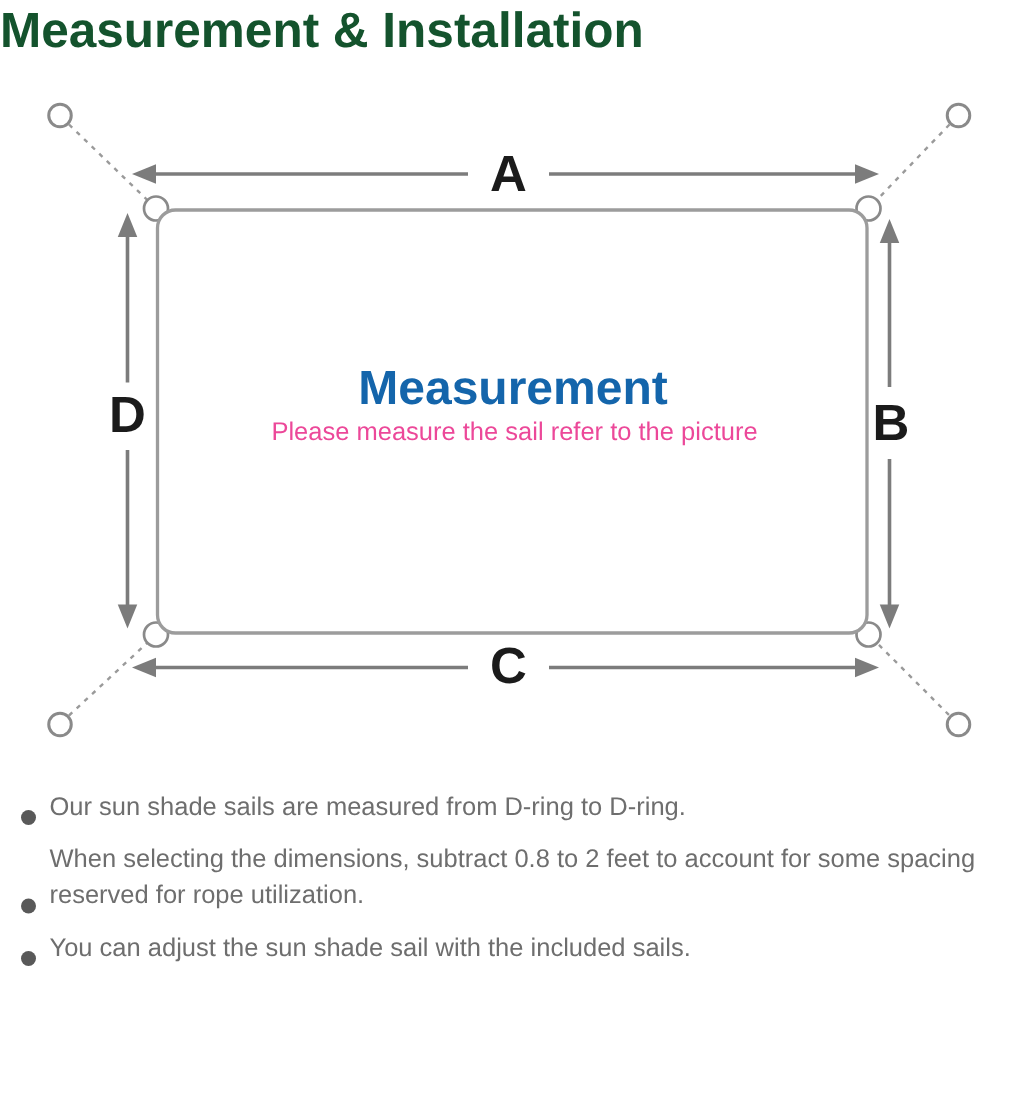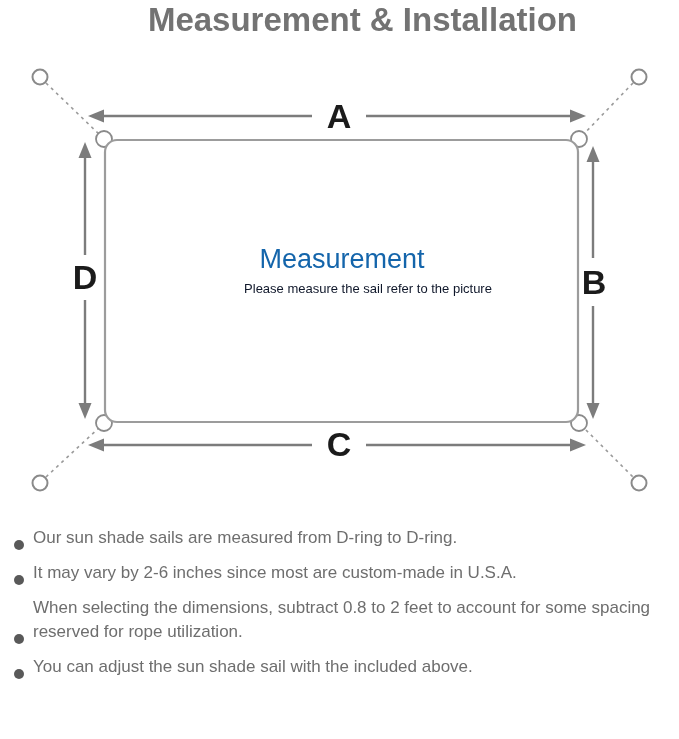--- a/index.html
+++ b/index.html
@@ -8,57 +8,56 @@
     width: 679px;
     height: 739px;
     background: #ffffff;
     overflow: hidden;
     font-family: "Liberation Sans", sans-serif;
   }
   #page-title {
     position: absolute;
     left: 0; top: 0;
     width: 577px;
-    text-align: right;
+    text-align: left;
     font-size: 33px;
     font-weight: bold;
-    color: #737373;
+    color: #14532d;
     letter-spacing: 0px;
     line-height: 40px;
   }
   #diagram-svg {
     position: absolute;
     left: 0; top: 0;
     width: 679px; height: 739px;
   }
   .dim-label {
     position: absolute;
     transform: translate(-50%, -50%);
     font-size: 34px;
     font-weight: bold;
     color: #1b1b1b;
     line-height: 1;
   }
   #center-title {
     position: absolute;
     left: 342px; top: 259px;
     transform: translate(-50%, -50%);
-    font-size: 27px;
-    font-weight: normal;
+    font-size: 32px;
+    font-weight: bold;
     color: #1465ab;
     white-space: nowrap;
   }
   #center-subtitle {
     position: absolute;
     left: 343px; top: 288px;
     transform: translate(-50%, -50%);
-    font-size: 13px;
-    color: #0f172a;
+    font-size: 17px;
+    color: #ec4899;
     white-space: nowrap;
-    margin-left: 25px;
   }
   #notes {
     position: absolute;
     left: 13px; top: 526px;
     width: 660px;
   }
   .note-item {
     display: flex;
     align-items: flex-end;
     margin-bottom: 11px;
@@ -149,26 +148,22 @@
   <div id="center-title">Measurement</div>
   <div id="center-subtitle">Please measure the sail refer to the picture</div>
 
   <div id="notes">
     <div class="note-item">
       <span class="bullet-dot"></span>
       <div class="note-text">Our sun shade sails are measured from D-ring to D-ring.</div>
     </div>
     <div class="note-item">
       <span class="bullet-dot"></span>
-      <div class="note-text">It may vary by 2-6 inches since most are custom-made in U.S.A.</div>
-    </div>
-    <div class="note-item">
-      <span class="bullet-dot"></span>
       <div class="note-text">When selecting the dimensions, subtract 0.8 to 2 feet to account for some spacing
 reserved for rope utilization.</div>
     </div>
     <div class="note-item">
       <span class="bullet-dot"></span>
-      <div class="note-text">You can adjust the sun shade sail with the included above.</div>
+      <div class="note-text">You can adjust the sun shade sail with the included sails.</div>
     </div>
   </div>
 
 </div>
 
 </body></html>

